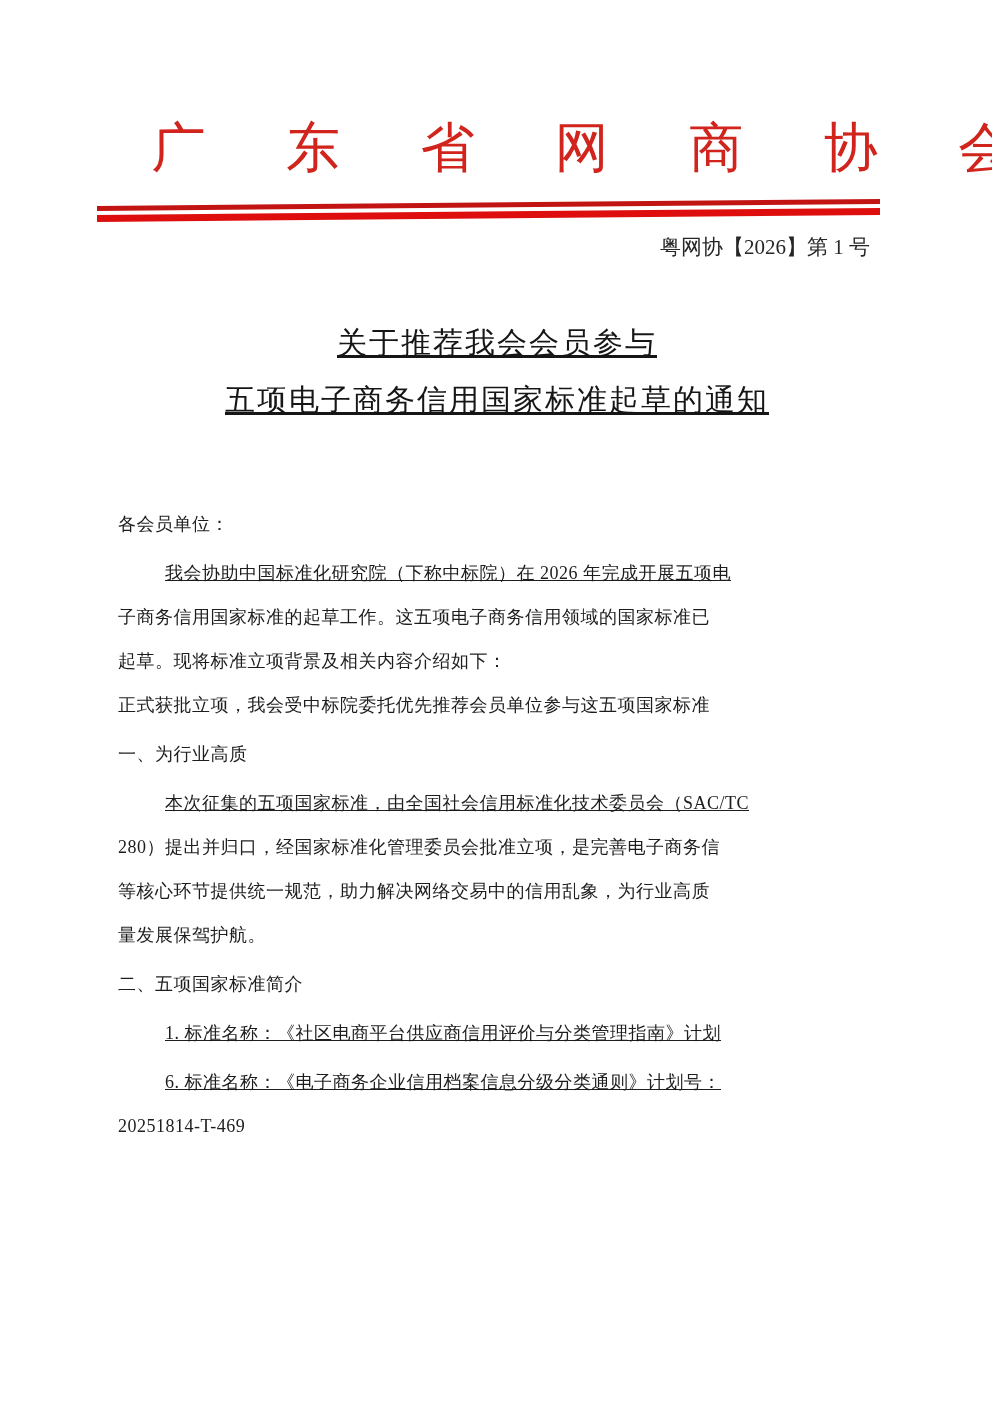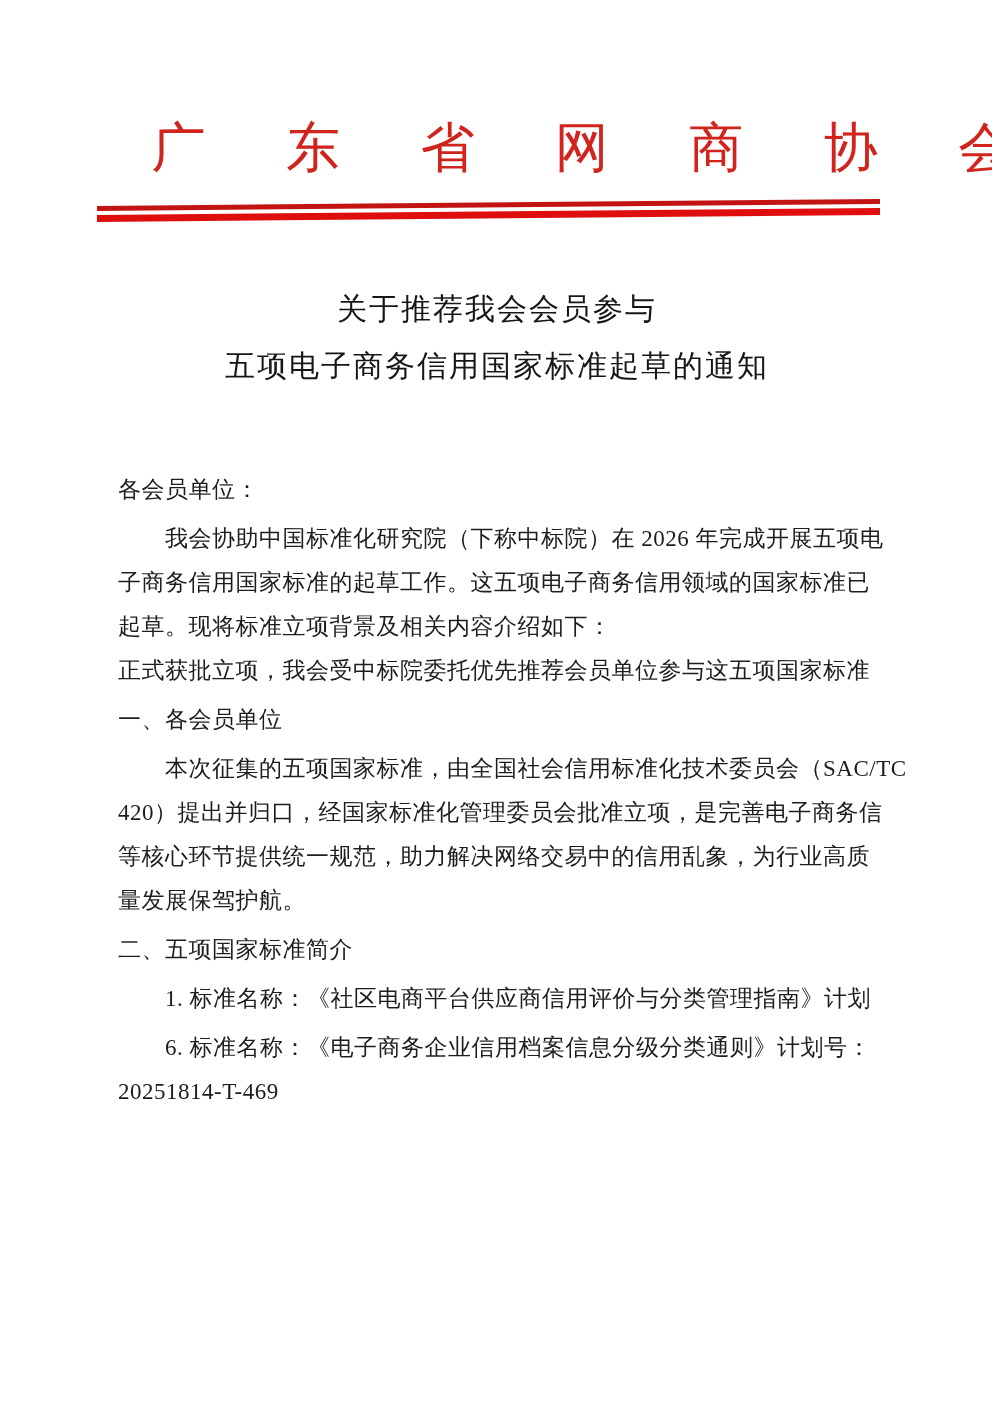--- a/index.html
+++ b/index.html
@@ -36,61 +36,63 @@
     line-height:30px;
     color:#262626;
   }
   .doc-title {
     margin-top:52px;
     text-align:center;
     font-size:30px;
     line-height:57px;
     letter-spacing:2px;
     color:#161616;
+    text-decoration:underline;
   }
-  .bodytext { font-size:23px; line-height:44px; letter-spacing:0.5px; }
+  .bodytext { font-size:18px; line-height:44px; letter-spacing:0.5px; }
   .salutation { margin-top:74px; }
   .block { margin-top:5px; }
-  .indent { text-indent:47px; }
+  .indent { text-indent:47px;text-decoration:underline; }
   .line { white-space:nowrap; }
 </style>
 </head>
 <body>
 
 <div class="page">
 
   <div class="org-name" style="color: rgb(208, 36, 28);">广 东 省 网 商 协 会</div>
 
   <div class="rule-wrap">
     <svg width="783" height="32" viewBox="0 0 783 32">
       <polygon points="0,10 783,3 783,8 0,15" fill="#c31414"></polygon>
       <polygon points="0,19 783,12 783,19 0,26" fill="#de0e0e"></polygon>
     </svg>
   </div>
 
+  <div class="doc-number">粤网协【2026】第 1 号</div>
 
   <div class="doc-title">
     <div class="line">关于推荐我会会员参与</div>
     <div class="line">五项电子商务信用国家标准起草的通知</div>
   </div>
 
   <div class="bodytext salutation line">各会员单位：</div>
 
   <div class="bodytext block">
     <div class="line indent">我会协助中国标准化研究院（下称中标院）在 2026 年完成开展五项电</div>
     <div class="line">子商务信用国家标准的起草工作。这五项电子商务信用领域的国家标准已</div>
     <div class="line">起草。现将标准立项背景及相关内容介绍如下：</div>
     <div class="line">正式获批立项，我会受中标院委托优先推荐会员单位参与这五项国家标准</div>
   </div>
 
-  <div class="bodytext block line">一、各会员单位</div>
+  <div class="bodytext block line">一、为行业高质</div>
 
   <div class="bodytext block">
     <div class="line indent">本次征集的五项国家标准，由全国社会信用标准化技术委员会（SAC/TC</div>
-    <div class="line">420）提出并归口，经国家标准化管理委员会批准立项，是完善电子商务信</div>
+    <div class="line">280）提出并归口，经国家标准化管理委员会批准立项，是完善电子商务信</div>
     <div class="line">等核心环节提供统一规范，助力解决网络交易中的信用乱象，为行业高质</div>
     <div class="line">量发展保驾护航。</div>
   </div>
 
   <div class="bodytext block line">二、五项国家标准简介</div>
 
   <div class="bodytext block">
     <div class="line indent">1.  标准名称：《社区电商平台供应商信用评价与分类管理指南》计划</div>
   </div>
 

